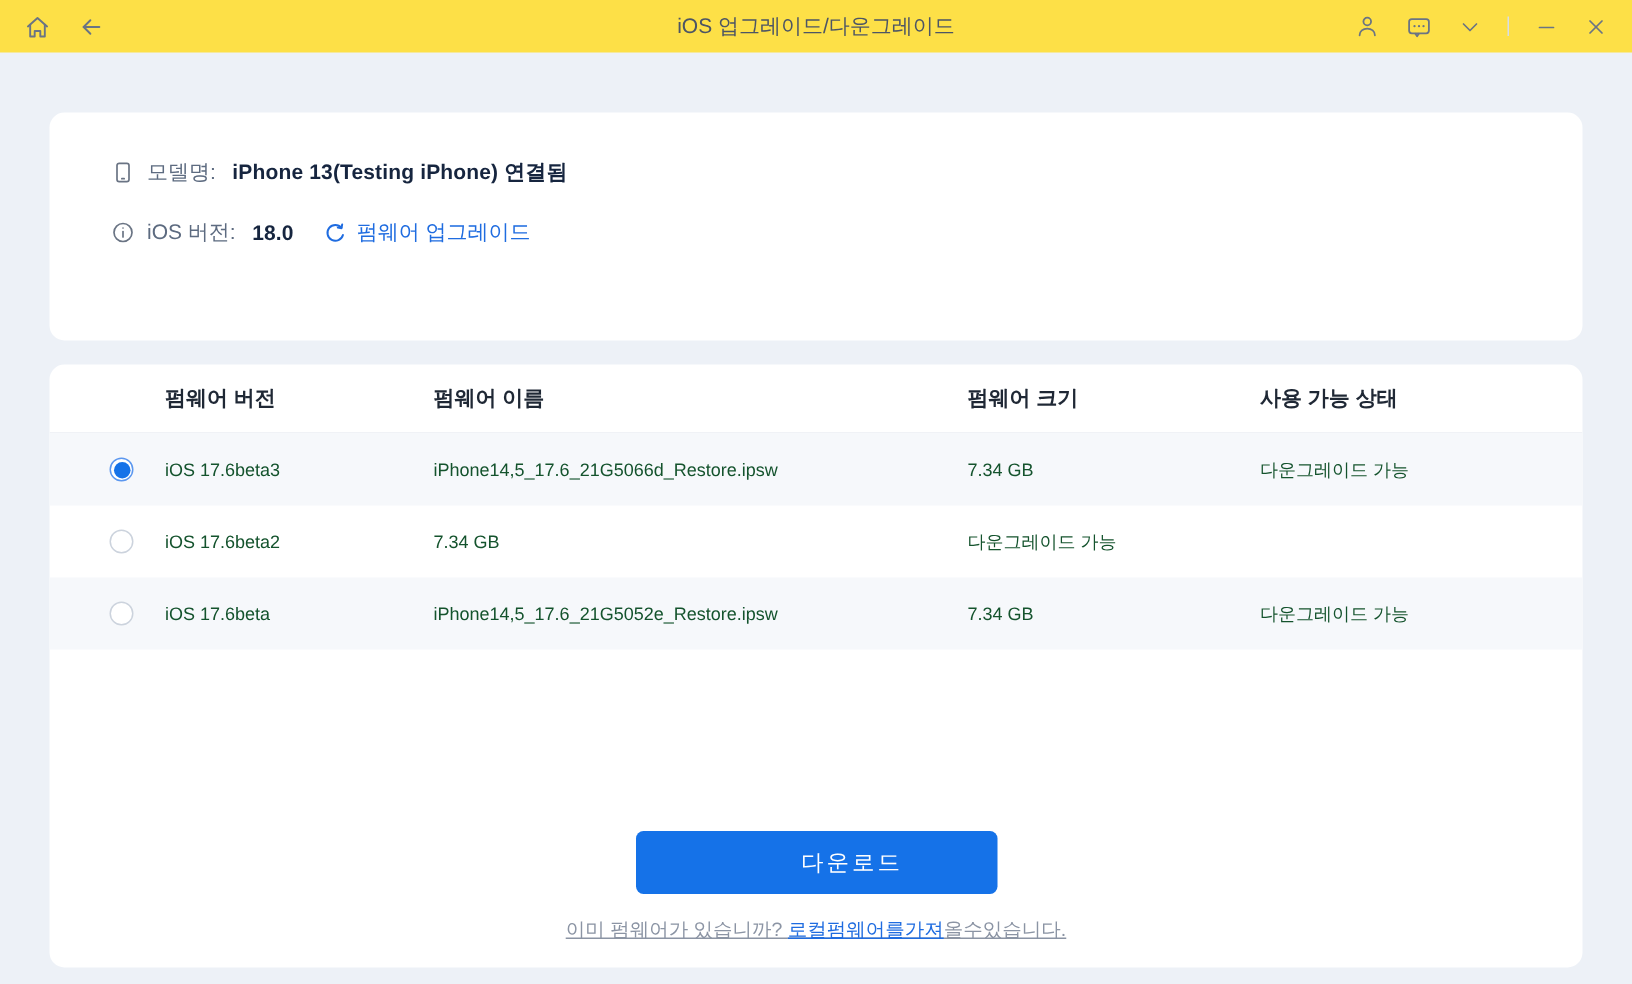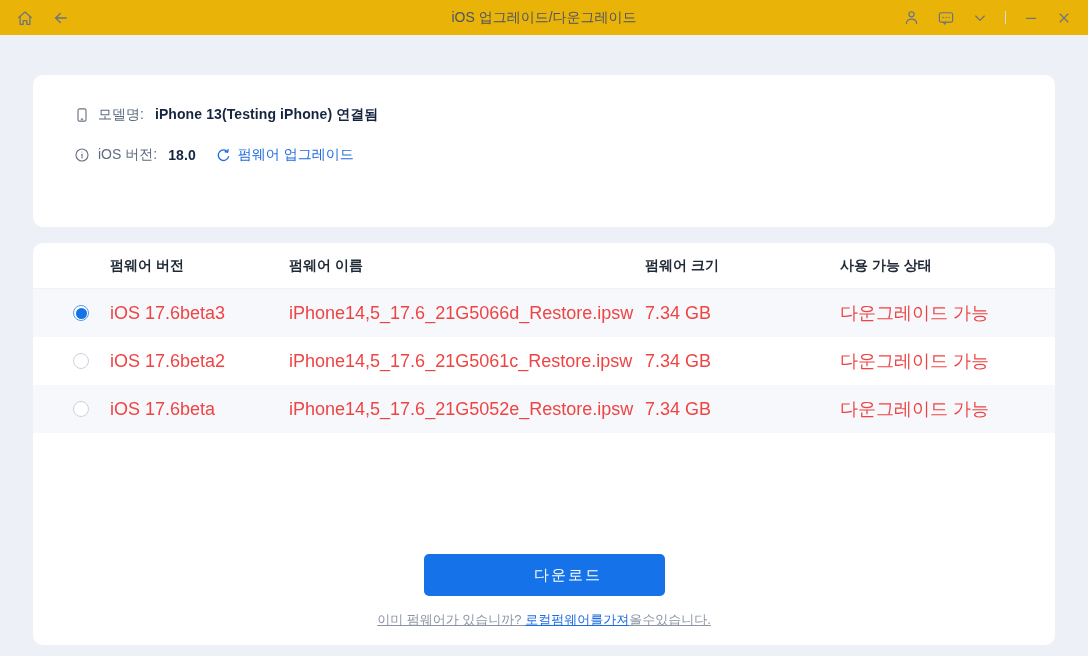--- a/index.html
+++ b/index.html
@@ -1,20 +1,20 @@
 <!DOCTYPE html>
 <html><head>
 <meta charset="utf-8">
 <style>
   * { margin:0; padding:0; box-sizing:border-box; }
   html,body { width:1088px; height:656px; overflow:hidden; }
   body { background:#edf1f7; font-family:"Liberation Sans","DejaVu Sans",sans-serif; color:#303a4b; }
 
   
-  .titlebar { position:relative; height:36px; background:#eab308; display:flex; align-items:center;
+  .titlebar { position:relative; height:36px; background:#fde047; display:flex; align-items:center;
               padding:0 16px; border-bottom:1px solid #eef1f6; }
   .titlebar .nav { display:flex; align-items:center; gap:18px; color:#6a7484; }
   .icon-btn { display:inline-flex; align-items:center; justify-content:center; cursor:pointer; color:#6a7484; background:none; border:none; }
   .win-title { position:absolute; left:50%; top:50%; transform:translate(-50%,-50%); font-size:14px; color:#4c5565; white-space:nowrap; }
   .titlebar .right { margin-left:auto; display:flex; align-items:center; gap:17px; color:#6a7484; }
   .vsep { width:1px; height:13px; background:#d8dde5; }
 
   
   .card { background:#ffffff; border-radius:10px; margin:0 33px; }
   .device-card { margin-top:39px; height:152px; padding:30px 0 0 41px; }
@@ -24,21 +24,21 @@
   .d-label { color:#5d6b80; }
   .d-value { font-weight:bold; color:#16253f; margin-left:11px; letter-spacing:.1px; }
   .fw-upg { display:inline-flex; align-items:center; margin-left:20px; color:#1f6ce0; cursor:pointer; }
   .fw-upg .r-icon { display:inline-flex; margin-right:7px; }
   .fw-upg-label { font-size:14px; }
 
   
   .table-card { margin-top:16px; height:402px; overflow:hidden; }
   .grid { display:grid; grid-template-columns:37px 179px 356px 195px auto; align-items:center; padding-left:40px; }
   .thead { height:46px; font-size:14px; font-weight:bold; color:#1f2835; border-bottom:1px solid #f0f2f6; }
-  .trow { height:48px; font-size:18px; color:#ef4444; cursor:pointer; }
+  .trow { height:48px; font-size:12px; color:#14532d; cursor:pointer; }
   .trow.stripe { background:#f6f8fb; }
   .cell { overflow:hidden; text-overflow:ellipsis; white-space:nowrap; padding-right:10px; }
 
   .radio { width:16px; height:16px; border-radius:50%; border:1px solid #ccd3dd; background:#fff;
            display:flex; align-items:center; justify-content:center; justify-self:start; }
   .radio.on { border-color:#5b97ef; }
   .radio .dot { width:11px; height:11px; border-radius:50%; background:transparent; }
   .radio.on .dot { background:#1572e8; }
 
   
@@ -170,21 +170,20 @@
       <div class="cell">iOS 17.6beta3</div>
       <div class="cell">iPhone14,5_17.6_21G5066d_Restore.ipsw</div>
       <div class="cell">7.34 GB</div>
       <div class="cell">다운그레이드 가능</div>
     </div>
       <div class="grid trow">
       <span class="radio">
           <span class="dot"></span>
         </span>
       <div class="cell">iOS 17.6beta2</div>
-      <div class="cell">iPhone14,5_17.6_21G5061c_Restore.ipsw</div>
       <div class="cell">7.34 GB</div>
       <div class="cell">다운그레이드 가능</div>
     </div>
       <div class="grid trow stripe">
       <span class="radio">
           <span class="dot"></span>
         </span>
       <div class="cell">iOS 17.6beta</div>
       <div class="cell">iPhone14,5_17.6_21G5052e_Restore.ipsw</div>
       <div class="cell">7.34 GB</div>

